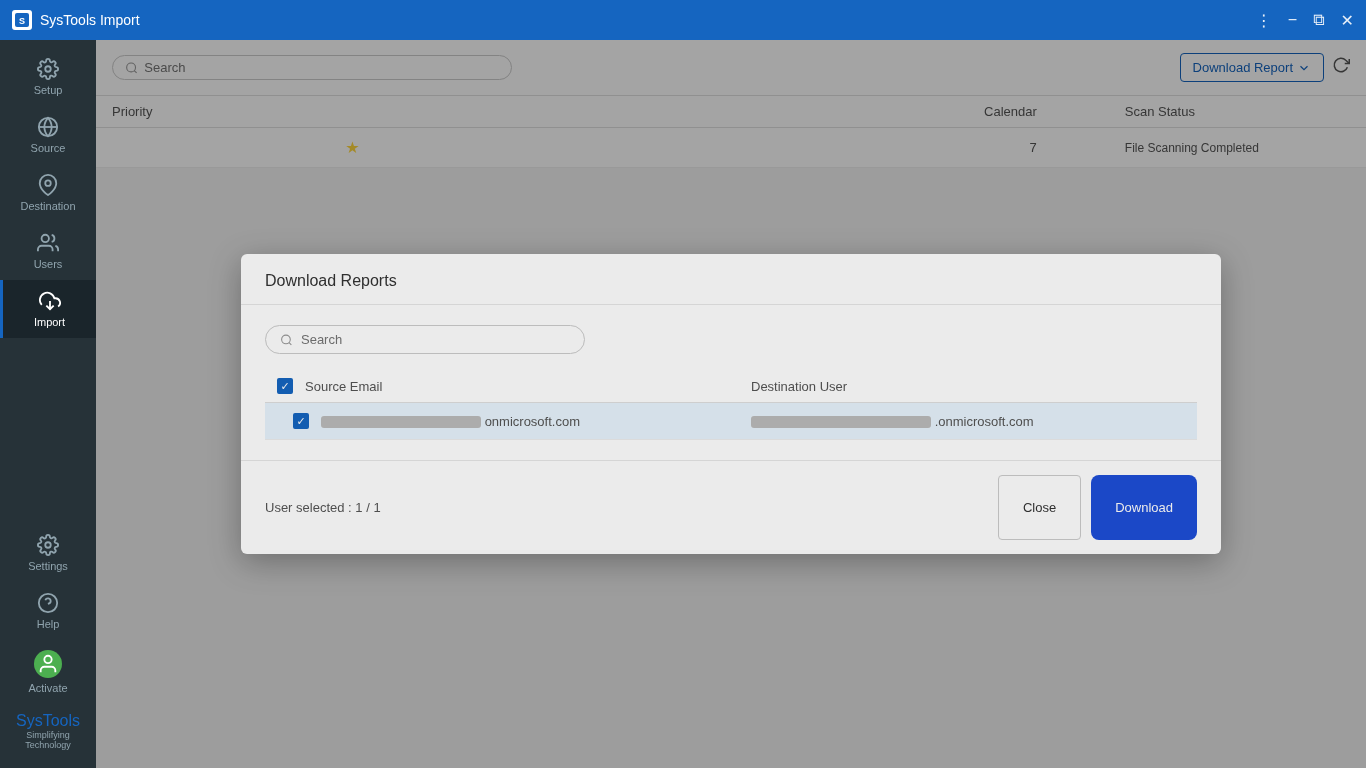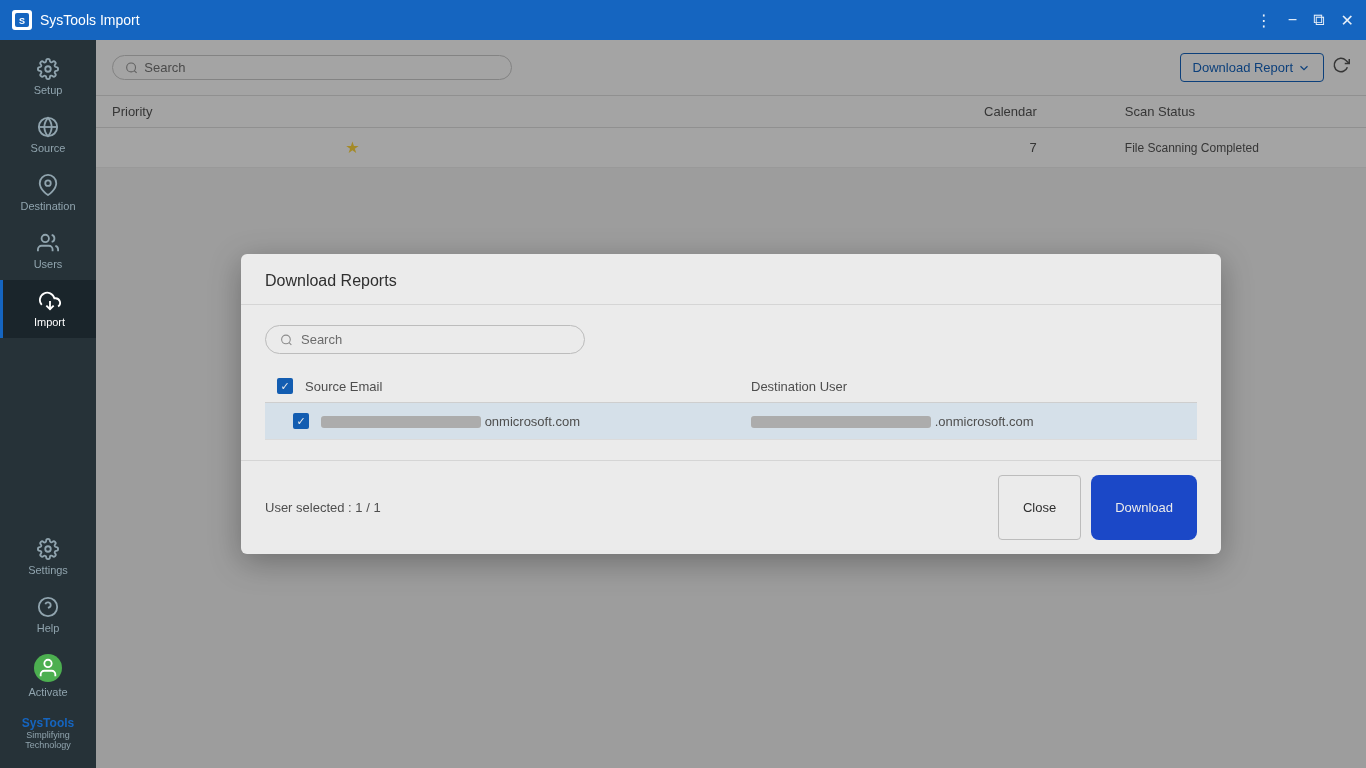--- a/index.html
+++ b/index.html
@@ -47,21 +47,21 @@
       gap: 4px;
       position: relative;
     }
     .sidebar-item.active { color: white; background: #1a252b; }
     .sidebar-item.active::left { content: ''; position: absolute; left: 0; top: 0; bottom: 0; width: 3px; background: #1565c0; }
     .sidebar-item svg { width: 22px; height: 22px; }
     .sidebar-item span { font-size: 11px; }
     .sidebar-bottom { margin-top: auto; display: flex; flex-direction: column; align-items: center; width: 100%; padding-bottom: 10px; }
     .sidebar-activate-icon { width: 28px; height: 28px; background: #4caf50; border-radius: 50%; display: flex; align-items: center; justify-content: center; }
     .systools-logo { padding: 8px; text-align: center; }
-    .systools-logo .logo-text { color: #1565c0; font-size: 12px; font-weight: bold; }
+    .systools-logo .logo-text { color: #1565c0; font-size: 16px; font-weight: normal; }
     .systools-logo .logo-sub { color: #90a4ae; font-size: 9px; }
 
     
     .content-area {
       flex: 1;
       background: #f5f5f5;
       display: flex;
       flex-direction: column;
       position: relative;
       filter: brightness(0.92);

